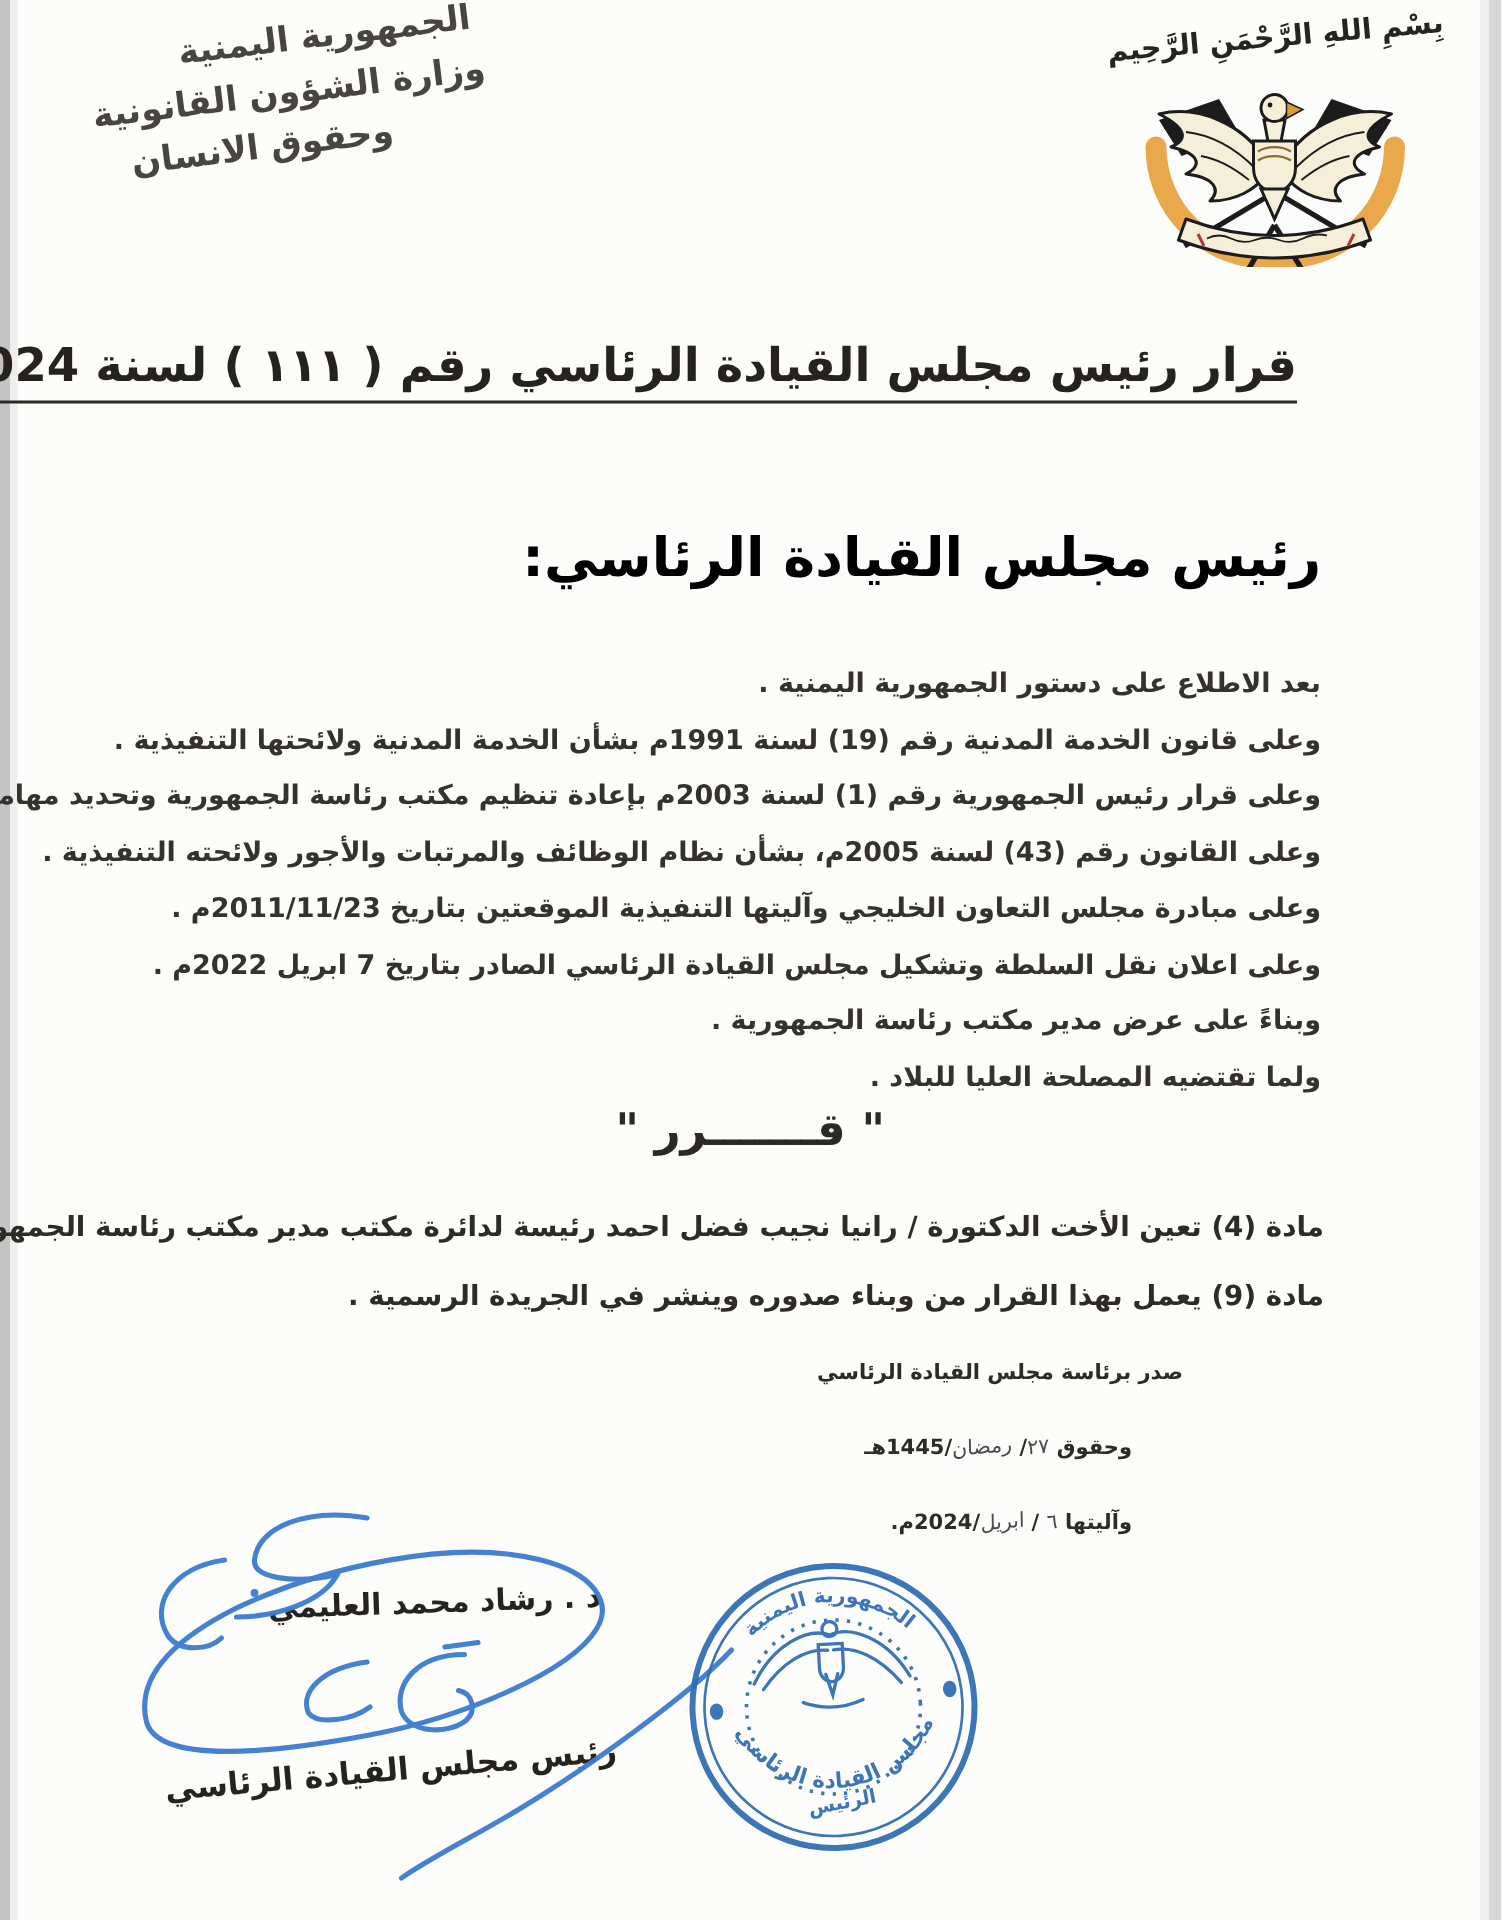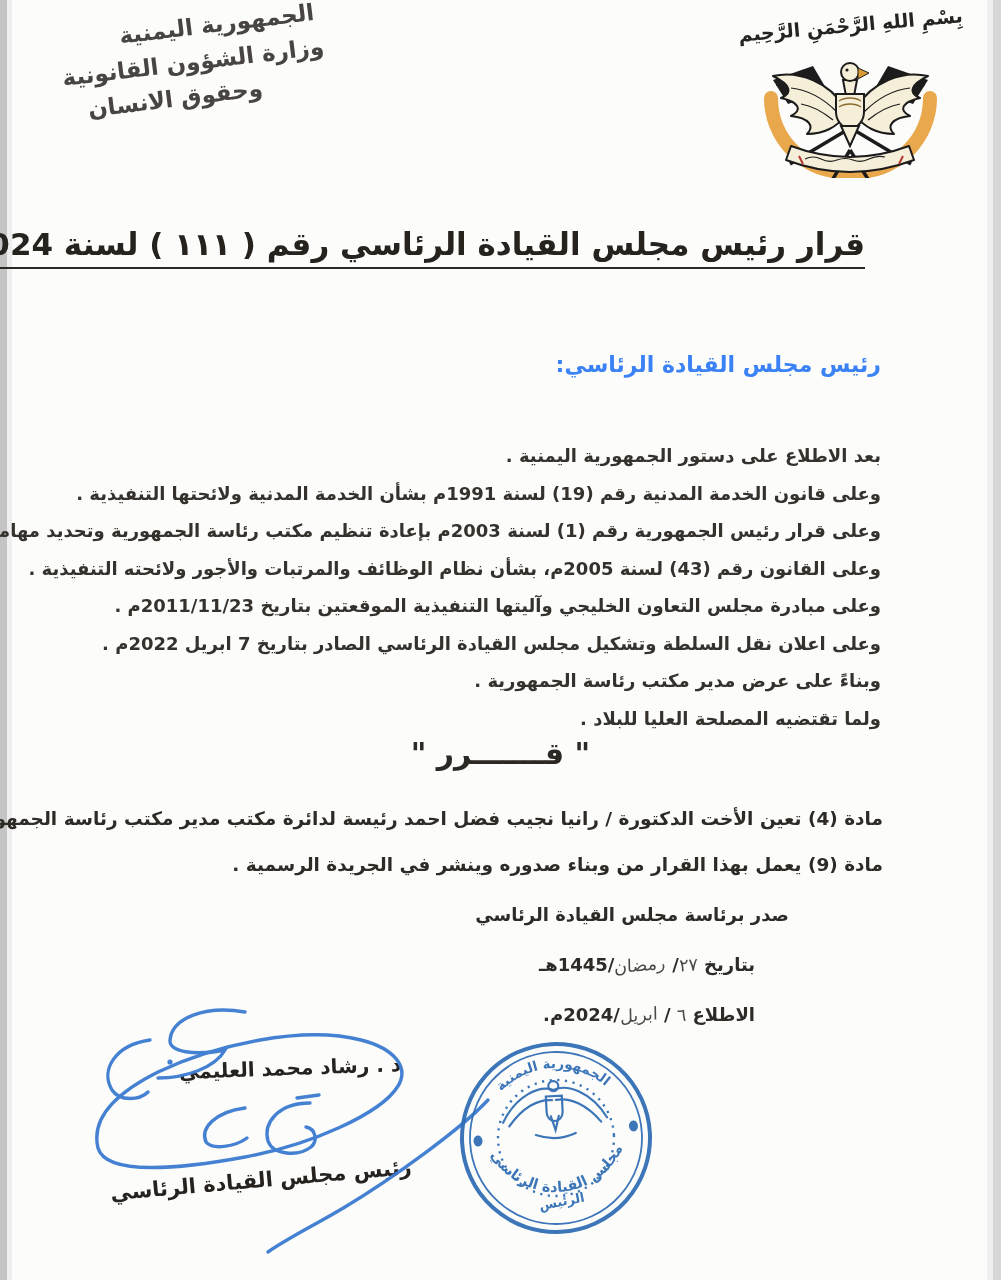--- a/index.html
+++ b/index.html
@@ -41,21 +41,21 @@
     display:inline-block;
     font-size:31px;font-weight:bold;color:#26231f;
     border-bottom:2.5px solid #2c2925;
     padding-bottom:5px;margin-bottom:9px;
     white-space:nowrap;
   }
 
   
   .salutation{
     position:absolute;right:120px;top:352px;
-    font-size:22px;font-weight:bold;color:#3b82f6;white-space:nowrap;
+    font-size:36px;font-weight:bold;color:#000000;white-space:nowrap;
   }
 
   
   .preamble{position:absolute;right:120px;top:437px;text-align:right;}
   .pre-line{
     font-size:18px;font-weight:bold;color:#35322d;
     line-height:37.5px;white-space:nowrap;
   }
 
   
@@ -66,21 +66,21 @@
 
   
   .articles{position:absolute;right:118px;top:796px;text-align:right;}
   .article-line{
     font-size:18.5px;font-weight:bold;color:#2e2b27;
     line-height:46px;white-space:nowrap;
   }
 
   
   .issuance{position:absolute;right:212px;top:890px;text-align:right;}
-  .iss-line{font-size:18px;font-weight:bold;color:#2e2b27;line-height:50px;white-space:nowrap;}
+  .iss-line{font-size:14px;font-weight:bold;color:#2e2b27;line-height:50px;white-space:nowrap;}
   .iss-indent{margin-right:34px;}
   .hand{
     display:inline-block;font-weight:normal;color:#4a4a4a;
     transform:rotate(-5deg) skewX(-4deg);font-size:0.98em;
   }
 
   
   .sig-name{
     position:absolute;left:165px;top:1056px;width:250px;
     font-size:20px;font-weight:bold;color:#26231f;text-align:center;
@@ -183,26 +183,26 @@
     </div>
     <div class="article-line">
       <span>مادة (9)</span>
       <span>يعمل بهذا القرار من وبناء صدوره وينشر في الجريدة الرسمية .</span>
     </div>
   </div>
 
   <div class="issuance">
     <div class="iss-line">صدر برئاسة مجلس القيادة الرئاسي</div>
     <div class="iss-line iss-indent">
-      <span>بتاريخ</span>
+      <span>وحقوق</span>
       <span class="hand">٢٧</span><span>/</span>
       <span class="hand">رمضان</span><span>/</span><span>1445هـ</span>
     </div>
     <div class="iss-line iss-indent">
-      <span>الاطلاع</span>
+      <span>وآليتها</span>
       <span class="hand">٦</span>
       <span>/</span>
       <span class="hand">ابريل</span><span>/</span><span>2024م.</span>
     </div>
   </div>
 
   <div class="sig-name">د . رشاد محمد العليمي</div>
   <div class="sig-title">رئيس مجلس القيادة الرئاسي</div>
 
   <svg class="sig-ink" width="450" height="275" viewBox="0 0 450 275">

